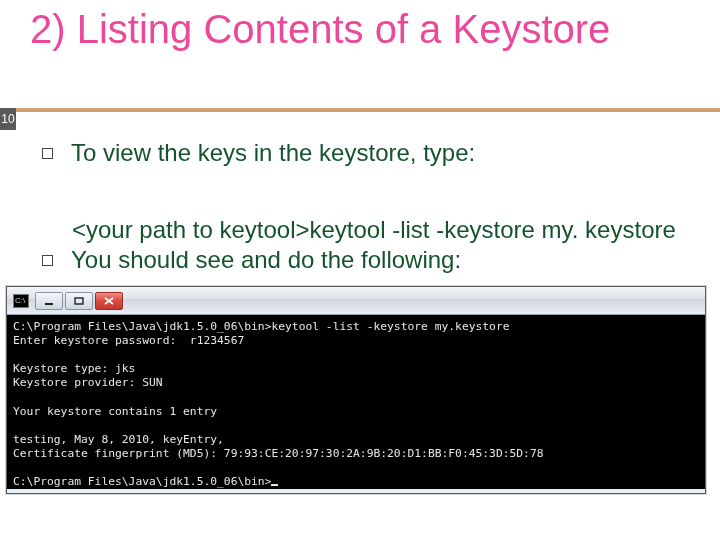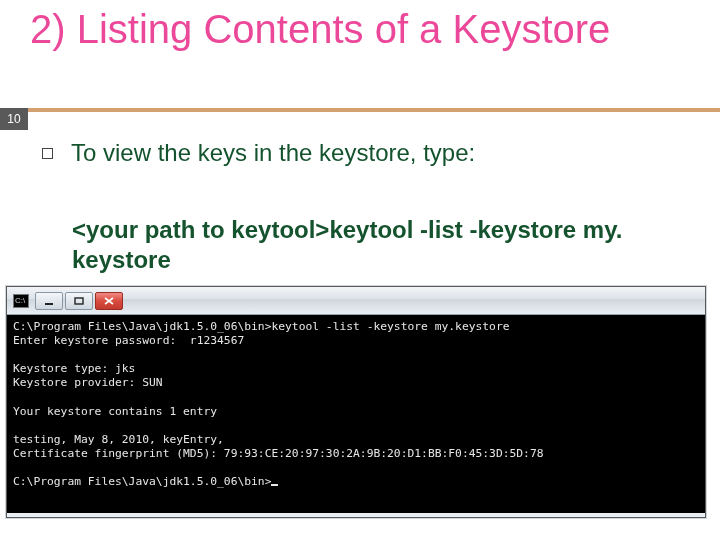--- a/index.html
+++ b/index.html
@@ -15,21 +15,21 @@
   }
   .title-underline {
     position: absolute;
     left: 0; top: 108px;
     width: 720px; height: 4px;
     background: #d3a16f;
   }
   .page-badge {
     position: absolute;
     left: 0; top: 108px;
-    width: 28px; height: 22px;
+    width: 16px; height: 22px;
     background: #595959;
     color: #fff;
     font-size: 12px;
     text-align: center;
     line-height: 22px;
     z-index: 5;
   }
   .body-block {
     position: absolute;
     left: 42px; top: 138px;
@@ -37,21 +37,21 @@
     color: #14532d;
     font-size: 24px;
     line-height: 1.28;
   }
   .bullet-row { display: flex; align-items: flex-start; margin-bottom: 2px; }
   .bullet-mark {
     width: 11px; height: 11px; border: 1.5px solid #444;
     margin-top: 10px; margin-right: 18px; flex-shrink: 0;
   }
   .bullet-text { flex: 1; }
-  .cmd-indent { padding-left: 30px; font-weight: bold; margin-top: 46px; }
+  .cmd-indent { padding-left: 30px; font-weight: normal; margin-top: 46px; }
 
   
   .cmd-window {
     position: absolute;
     left: 6px; top: 286px;
     width: 700px;
     border: 1px solid #5a5a5a;
     box-shadow: 0 0 0 1px #d0d5da;
     font-family: "Segoe UI", Arial, sans-serif;
   }
@@ -83,21 +83,21 @@
     display: flex; align-items: center; justify-content: center;
   }
   .cmd-btn svg { display:block; }
   .cmd-close { background: linear-gradient(to bottom, #f08b83, #d94b3f 50%, #c33a2e); border-color:#9a2e24; }
   .cmd-body {
     background: #000;
     color: #e7e7e7;
     font-family: "Lucida Console", Consolas, monospace;
     font-size: 11.3px;
     line-height: 1.25;
-    padding: 4px 6px 24px 6px;
+    padding: 4px 6px 0 6px;
     white-space: pre;
     min-height: 170px;
     border-top: 1px solid #000;
     border-bottom: 4px solid #e9eef3;
   }
   .cursor { display:inline-block; width:7px; height:2px; background:#e7e7e7; vertical-align:-1px; }
 </style>
 </head>
 <body>
 
@@ -107,20 +107,24 @@
   <div class="title-underline"></div>
   <div class="page-badge">10</div>
 
   <div class="body-block">
     <div class="bullet-row">
       <div class="bullet-mark"></div>
       <div class="bullet-text">To view the keys in the keystore, type:</div>
     </div>
     <div class="cmd-indent">
       <span>&lt;your path to keytool&gt;</span><span>keytool -list -keystore my. keystore</span>
+    </div>
+    <div class="bullet-row">
+      <div class="bullet-mark"></div>
+      <div class="bullet-text">You should see and do the following:</div>
     </div>
   </div>
 
   <div class="cmd-window">
     <div class="cmd-titlebar">
       <div class="cmd-icon">C:\</div>
       <div class="cmd-btns">
         <div class="cmd-btn">
           <svg width="10" height="8" viewBox="0 0 10 8">
               <rect x="1" y="6" width="8" height="2" fill="#222"></rect>

